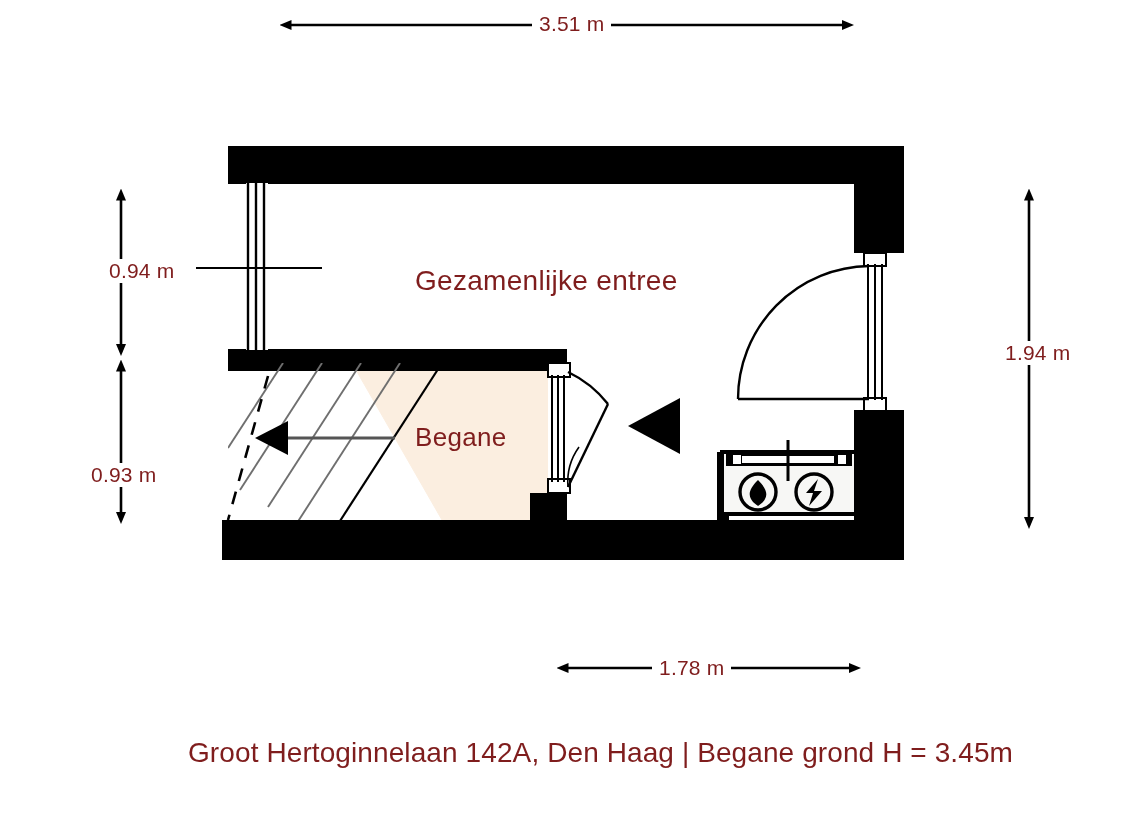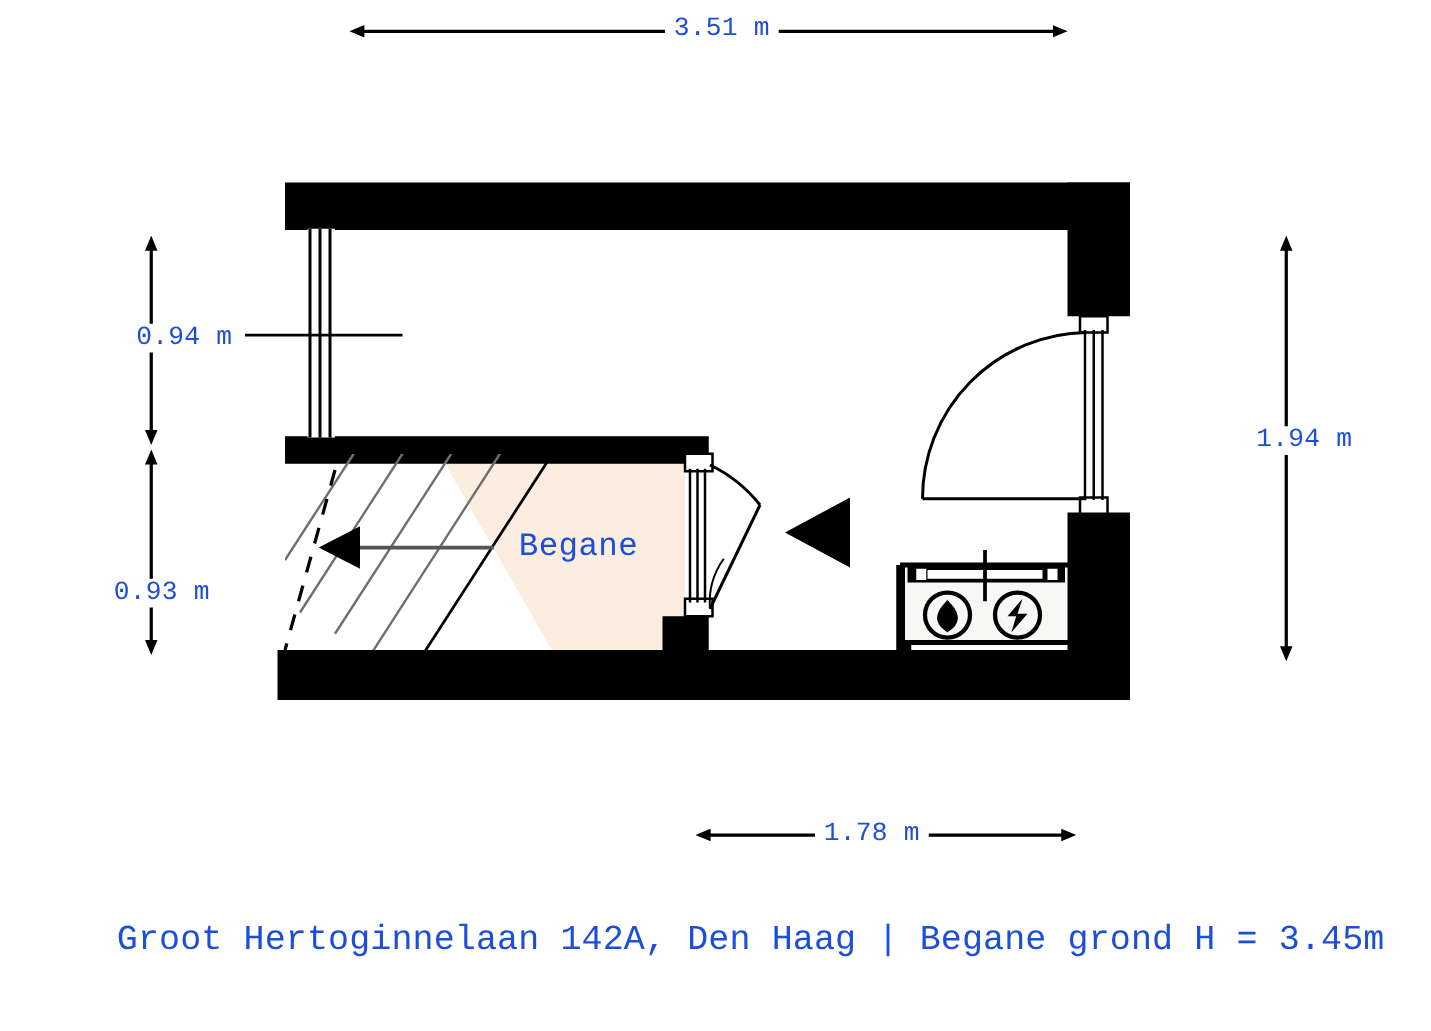--- a/index.html
+++ b/index.html
@@ -23,23 +23,23 @@
   }
   #plan-svg {
     position: absolute;
     left: 0;
     top: 0;
     width: 1145px;
     height: 825px;
   }
   .txt {
     position: absolute;
-    color: #1d4ed8;
+    color: #7f1d1d;
     white-space: nowrap;
-    font-family: Liberation Mono, monospace;
+    font-family: Liberation Sans, sans-serif;
   }
   .dim-label {
     font-size: 21px;
     background: #ffffff;
     padding: 0 7px;
     letter-spacing: 0.2px;
   }
   .room-label-main {
     font-size: 28px;
     letter-spacing: 0.3px;
@@ -206,19 +206,20 @@
   <div class="txt dim-label" style="left:532px; top:12px;">3.51 m</div>
 
   <div class="txt dim-label" style="left:84px; top:259px;margin-left:18px;">0.94 m</div>
 
   <div class="txt dim-label" style="left:84px; top:427px;margin-top:36px;">0.93 m</div>
 
   <div class="txt dim-label" style="left:998px; top:341px;">1.94 m</div>
 
   <div class="txt dim-label" style="left:652px; top:656px;">1.78 m</div>
 
+  <div class="txt room-label-main" style="left:415px; top:265px;">Gezamenlijke entree</div>
 
   <div class="txt room-label-sub" style="left:415px; top:422px;">Begane</div>
 
   <div class="txt caption-line" style="top:737px;">Groot Hertoginnelaan 142A, Den Haag | Begane grond H = 3.45m</div>
 
 
 </div>
 
 </body></html>

